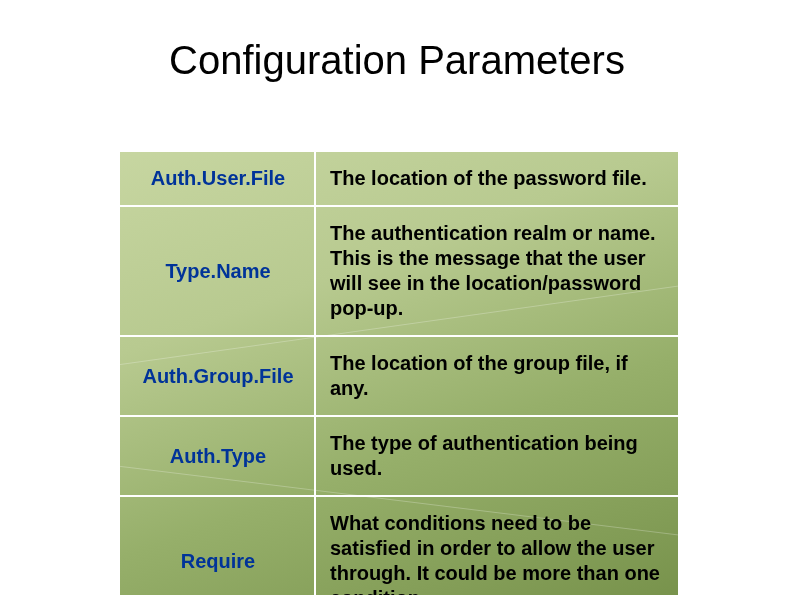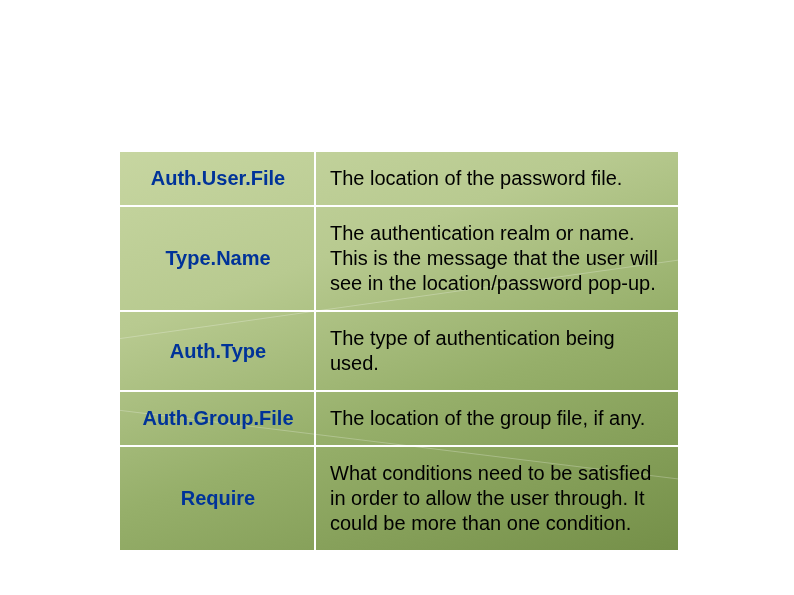--- a/index.html
+++ b/index.html
@@ -63,49 +63,50 @@
     z-index: 1;
   }
   .key {
     width: 168px;
     text-align: center;
     color: #003399;
     font-weight: bold;
   }
   .desc {
     color: #000000;
-    font-weight: normal;
+    font-weight: bold;
   }
 </style>
 </head>
 <body>
 
 <div class="slide">
 
+  <div class="title">Configuration Parameters</div>
 
   <div class="table">
 
     <div class="row">
       <div class="cell key">Auth.User.File</div>
       <div class="cell desc">The location of the password file.</div>
     </div>
 
     <div class="row">
       <div class="cell key">Type.Name</div>
       <div class="cell desc">The authentication realm or name. This is the message that the user will see in the location/password pop-up.</div>
     </div>
 
     <div class="row">
-      <div class="cell key">Auth.Type</div>
-      <div class="cell desc">The type of authentication being used.</div>
+      <div class="cell key">Auth.Group.File</div>
+      <div class="cell desc">The location of the group file, if any.</div>
     </div>
 
     <div class="row">
-      <div class="cell key">Auth.Group.File</div>
-      <div class="cell desc">The location of the group file, if any.</div>
+      <div class="cell key">Auth.Type</div>
+      <div class="cell desc">The type of authentication being used.</div>
     </div>
 
     <div class="row">
       <div class="cell key">Require</div>
       <div class="cell desc">What conditions need to be satisfied in order to allow the user through. It could be more than one condition.</div>
     </div>
 
   </div>
 </div>
 

